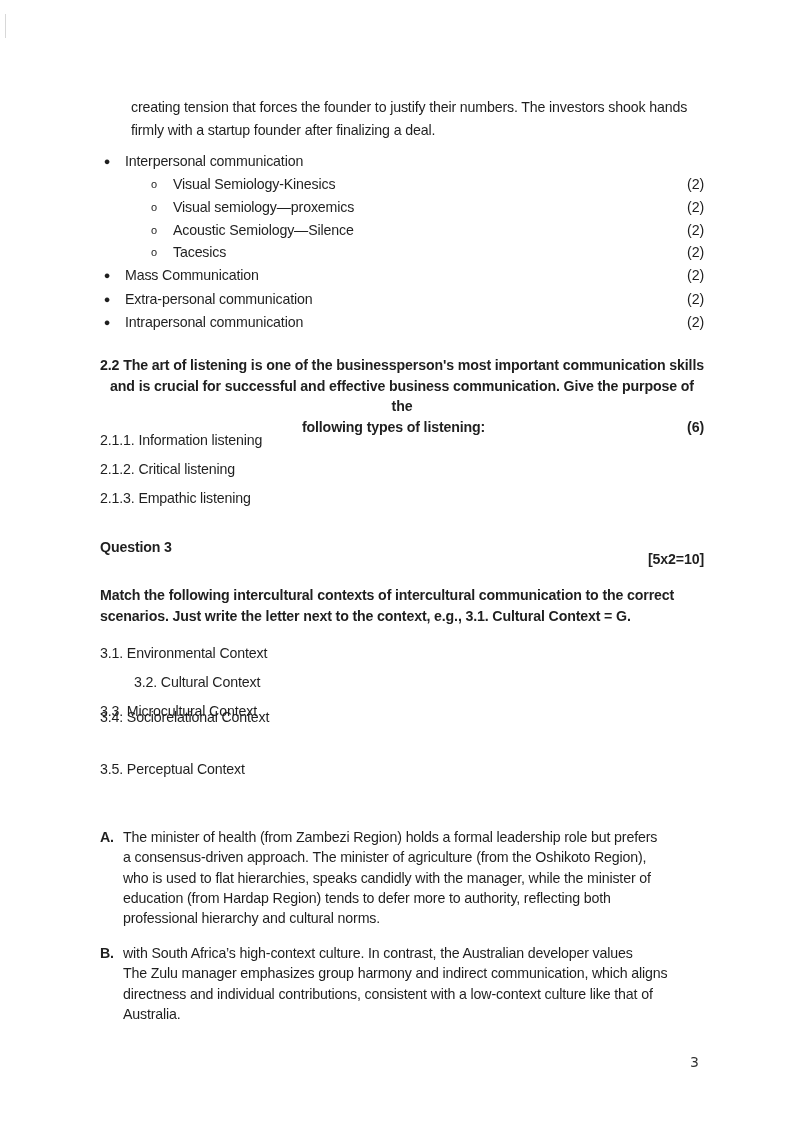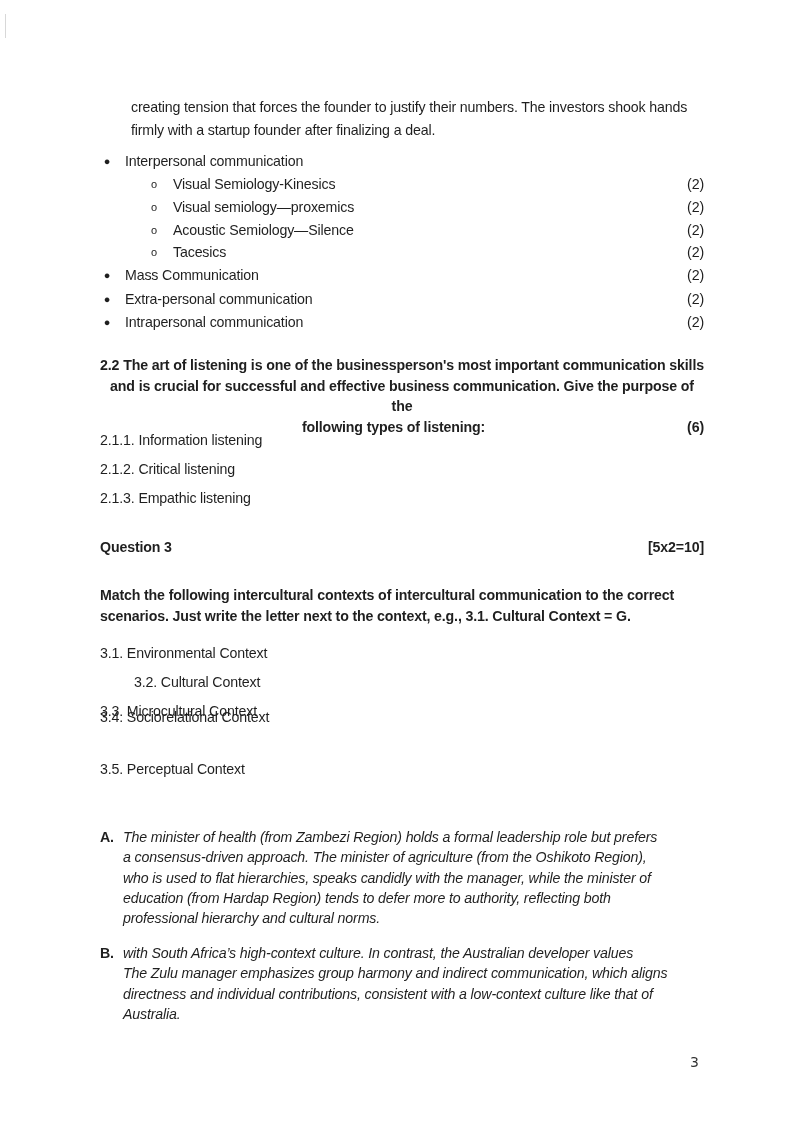--- a/index.html
+++ b/index.html
@@ -18,24 +18,24 @@
     .para { line-height: 23px; }
     .bold { font-weight: bold; }
     .row { position: absolute; left: 100px; width: 604px; height: 23px; line-height: 23px; }
     .row .bullet { position: absolute; left: 0; width: 14px; text-align: center; font-size: 11px; }
     .row .sub-bullet { position: absolute; left: 47px; width: 14px; text-align: center; font-size: 11px; }
     .row .label-l1 { position: absolute; left: 25px; }
     .row .label-l2 { position: absolute; left: 73px; }
     .row .marks { position: absolute; right: 0; }
     .plain-row { position: absolute; left: 100px; line-height: 20px; }
     .q-head { position: absolute; left: 100px; width: 604px; line-height: 20px; font-weight: bold; }
-    .q-head .marks { position: absolute; right: 0; top: 0; }
+    .q-head .marks { position: absolute; right: 0; top: 12px; }
     .scenario { position: absolute; left: 100px; width: 604px; line-height: 20.3px; }
     .scenario .letter { position: absolute; left: 0; top: 0; font-weight: bold; }
-    .scenario .text { margin-left: 23px; display: block; font-style: italic; }
+    .scenario .text { margin-left: 23px; display: block; }
     .page-num { position: absolute; left: 690px; top: 1054px; font-size: 14px; font-family: "DejaVu Sans", sans-serif; color: #333; }
     .marks-inline { float: right; }
   </style>
 </head>
 <body>
 
 <div class="margin-mark"></div>
 
 <div class="abs para" style="top:96px;margin-left:31px;">
   <div>creating tension that forces the founder to justify their numbers. The investors shook hands</div>

